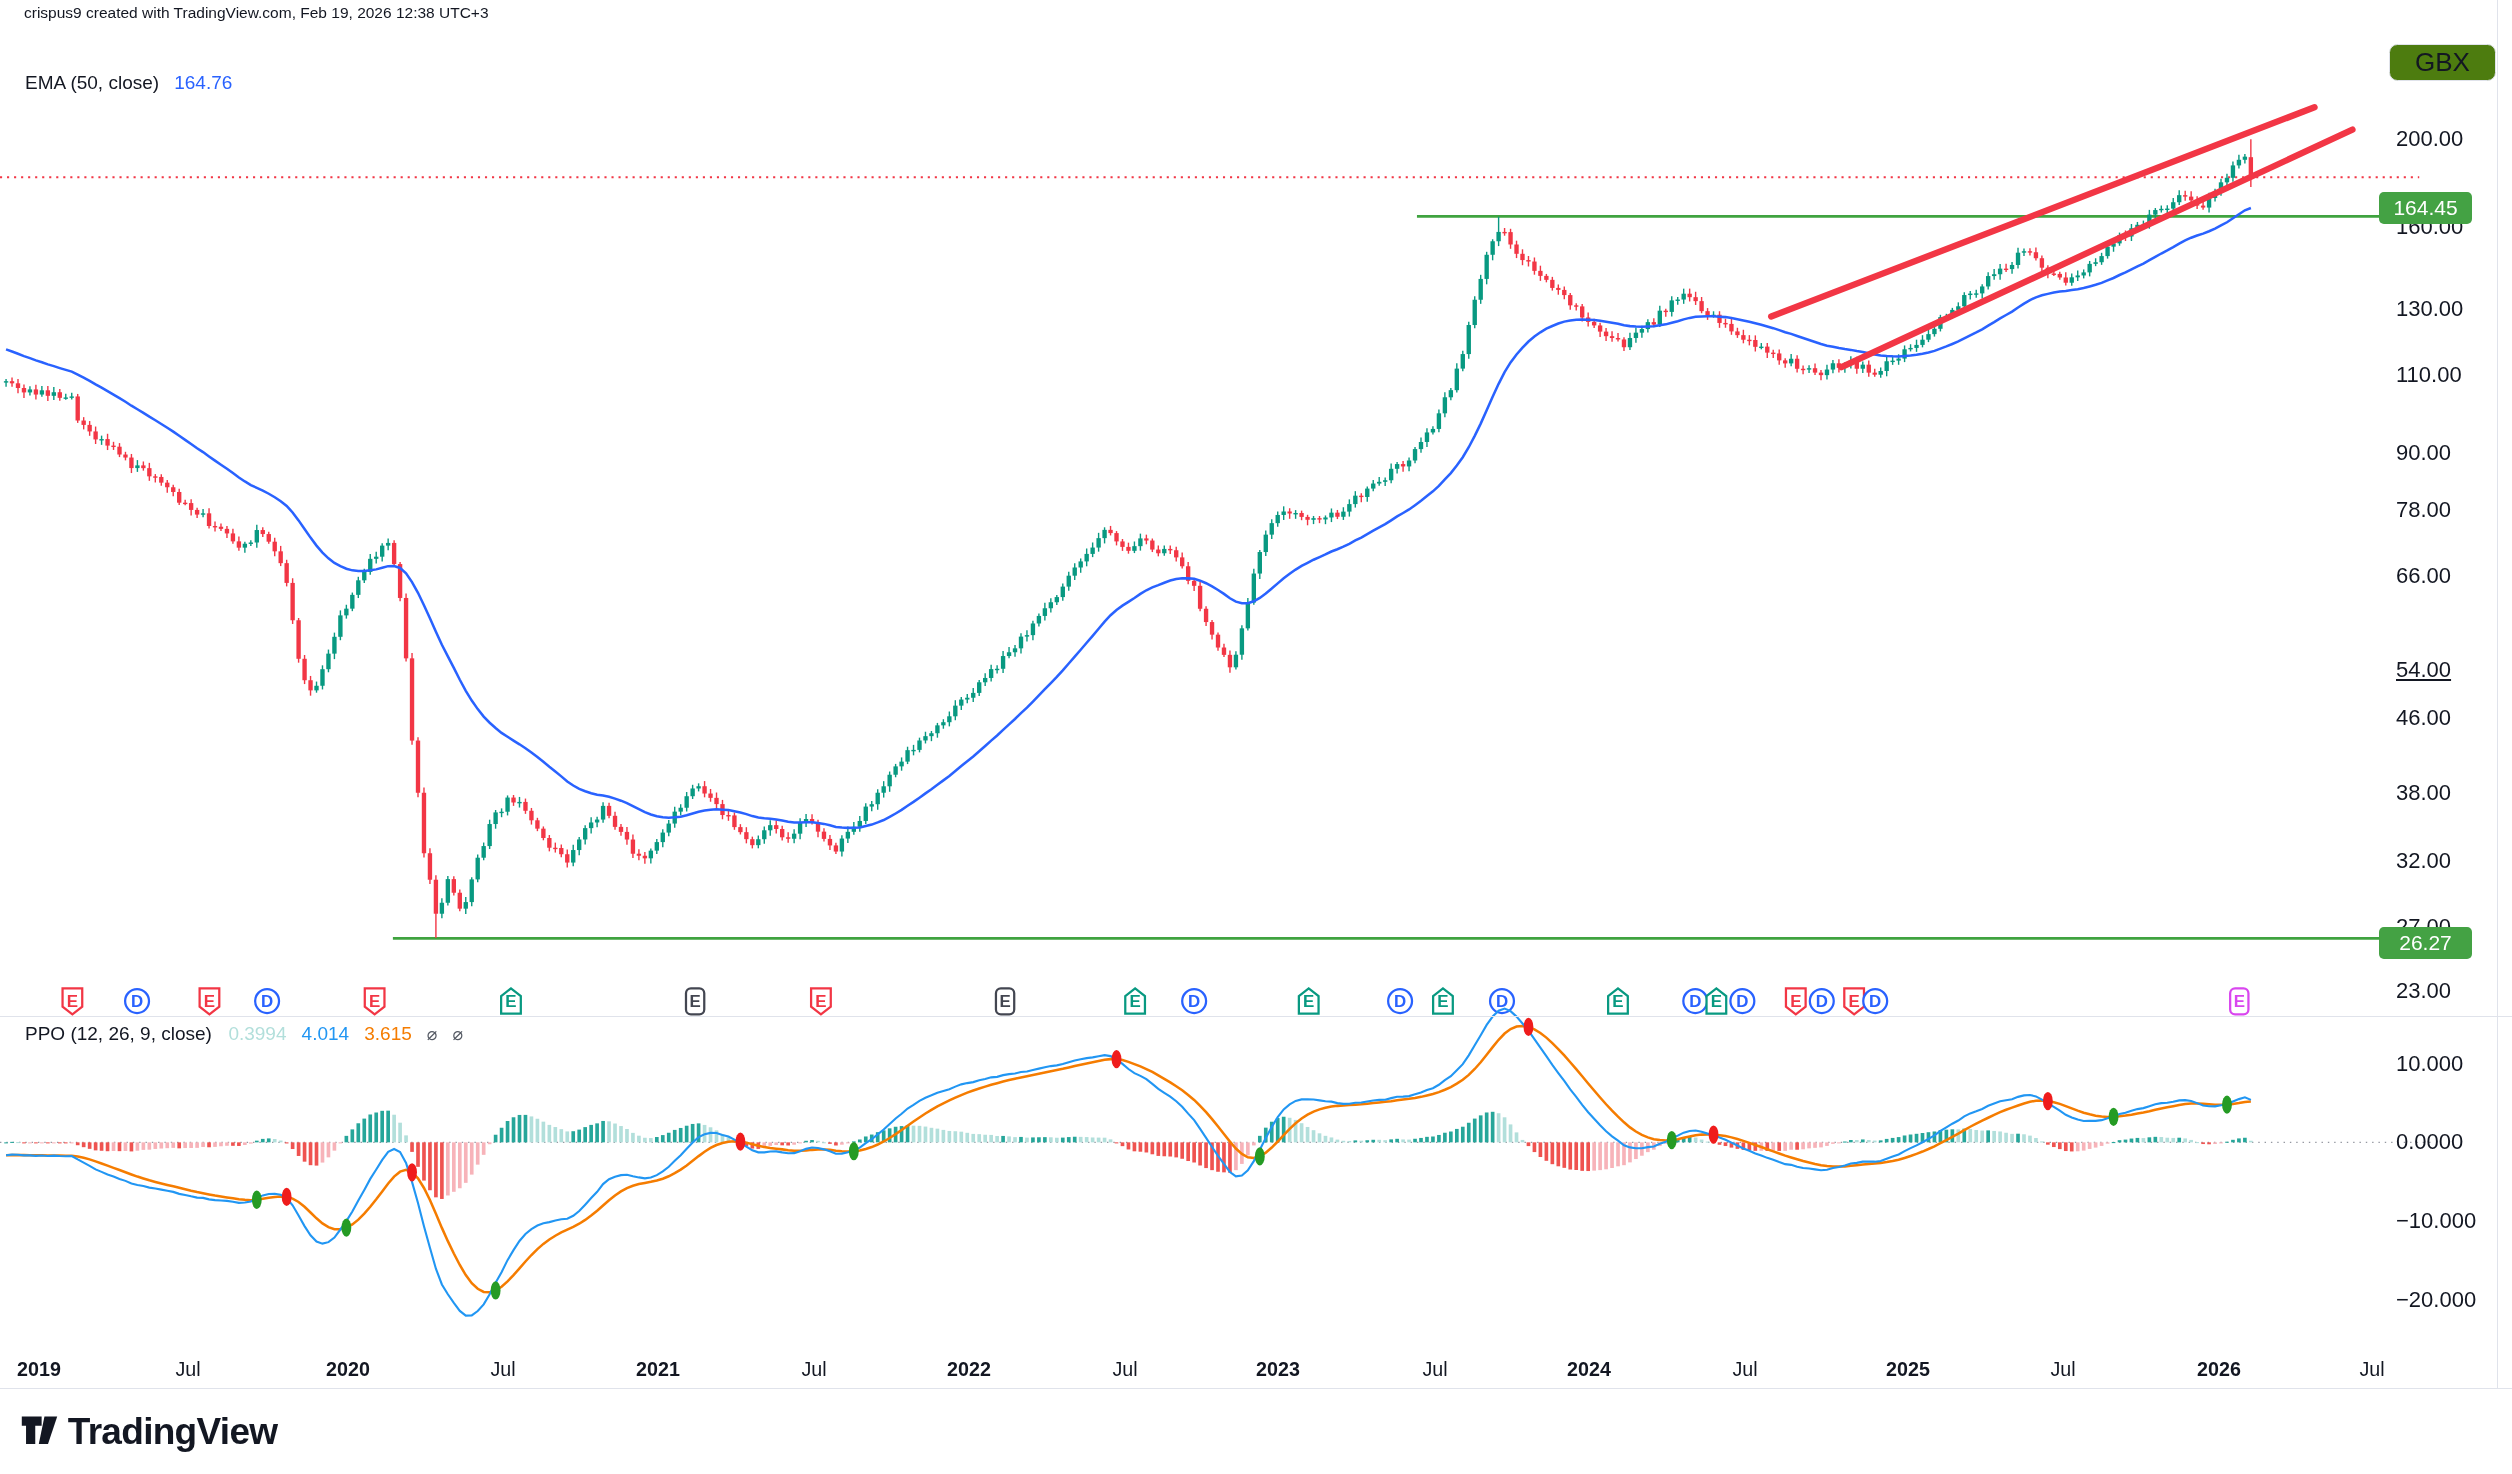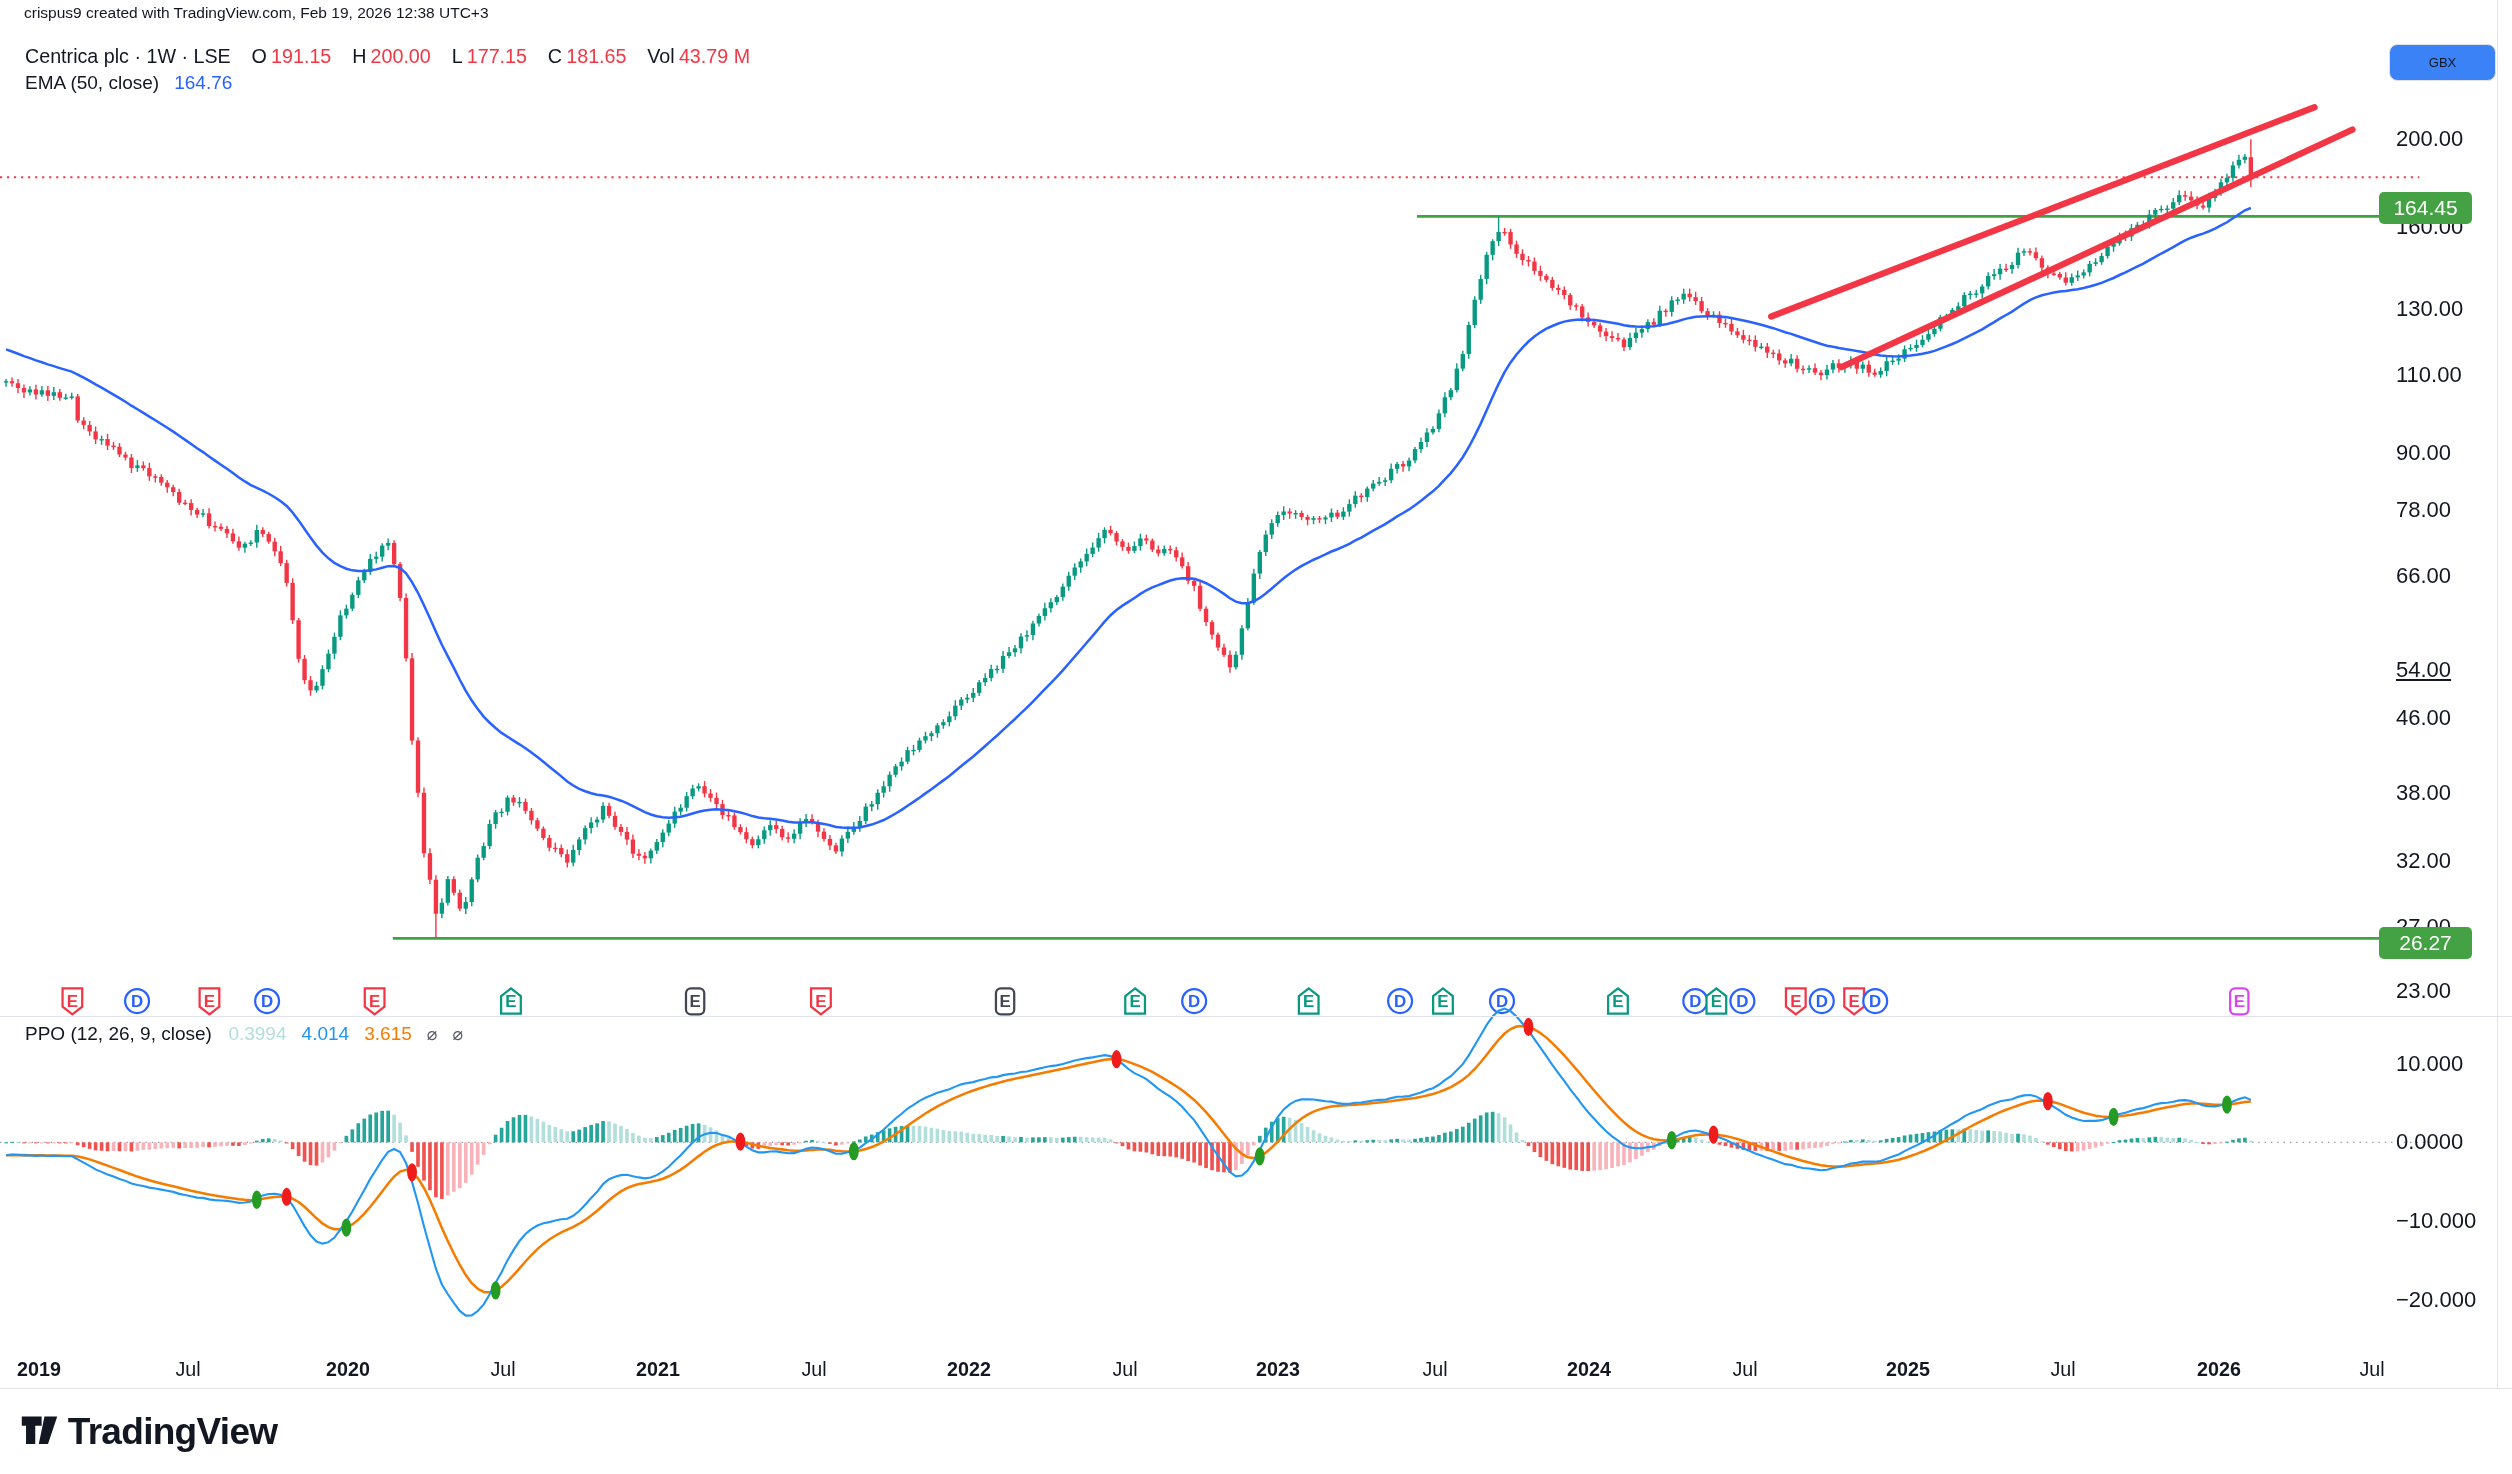--- a/index.html
+++ b/index.html
@@ -17,21 +17,21 @@
   .ema-val{color:#2962ff;margin-left:9.8px;}
   .ppo-hist{color:#b2dfdb;margin-left:11.2px;}
   .ppo-main{color:#2196f3;margin-left:9.8px;}
   .ppo-sig{color:#f57c00;margin-left:9.8px;}
   .ppo-empty{color:#555a64;margin-left:9.8px;font-size:17.6px;}
   .axis-col{position:absolute;left:0;top:0;width:100%;height:100%;}
   .price-tick,.ppo-tick{position:absolute;left:2396px;font-size:22px;color:#131722;transform:translateY(-50%);}
   .time-tick{position:absolute;top:1369px;font-size:19.7px;color:#131722;transform:translate(-50%,-50%);}
   .time-tick.year{font-weight:700;}
   .gbx-button{position:absolute;left:2389px;top:44px;width:105px;height:35px;border:1.4px solid #e0e3eb;
-      border-radius:8.4px;display:flex;align-items:center;justify-content:center;font-size:13px;color:#131722;background:#3b82f6;}
+      border-radius:8.4px;display:flex;align-items:center;justify-content:center;font-size:26px;color:#131722;background:#4d7c0f;}
   .level-label{position:absolute;left:2379px;width:93px;height:32px;border-radius:4.9px;background:#44a244;
       color:#ffffff;font-size:21px;display:flex;align-items:center;justify-content:center;z-index:3;}
   .sep-h{position:absolute;left:0;width:2512px;height:1.4px;background:#e0e3eb;}
   .axis-vline{position:absolute;left:2497px;top:0;width:1.4px;height:1388px;background:#e0e3eb;}
   .logo{position:absolute;left:21px;top:1411px;display:flex;align-items:center;gap:9.8px;}
   .logo-text{font-size:37px;font-weight:800;color:#131722;letter-spacing:-0.7px;}
 </style>
 </head>
 <body>
 
@@ -1294,28 +1294,20 @@
         <ellipse cx="2378.5118846089103" cy="1621.725647147558" rx="7" ry="13" fill="#259b24"></ellipse>
         <ellipse cx="2437.9714999933635" cy="1613.8859471531814" rx="7" ry="13" fill="#ef1c1c"></ellipse>
         <ellipse cx="2913.6484230689884" cy="1566.2593647111953" rx="7" ry="13" fill="#ef1c1c"></ellipse>
         <ellipse cx="3007.0849615302723" cy="1588.6550090117164" rx="7" ry="13" fill="#259b24"></ellipse>
         <ellipse cx="3168.4753461452165" cy="1571.3901074556313" rx="7" ry="13" fill="#259b24"></ellipse>
       </g>
     </svg>
 
   <div class="attribution">crispus9 created with TradingView.com, Feb 19, 2026 12:38 UTC+3</div>
 
-  <div class="symbol-row">
-    <span>Centrica plc · 1W · LSE</span>
-    <span class="pair">O</span><span class="val">191.15</span>
-    <span class="pair">H</span><span class="val">200.00</span>
-    <span class="pair">L</span><span class="val">177.15</span>
-    <span class="pair">C</span><span class="val">181.65</span>
-    <span class="pair">Vol</span><span class="val">43.79 M</span>
-  </div>
 
   <div class="legend-row ema-row">
     <span>EMA (50, close)</span>
     <span class="ema-val">164.76</span>
   </div>
 
   <div class="legend-row ppo-row">
     <span>PPO (12, 26, 9, close)</span>
     <span class="ppo-hist">0.3994</span>
     <span class="ppo-main">4.014</span>

